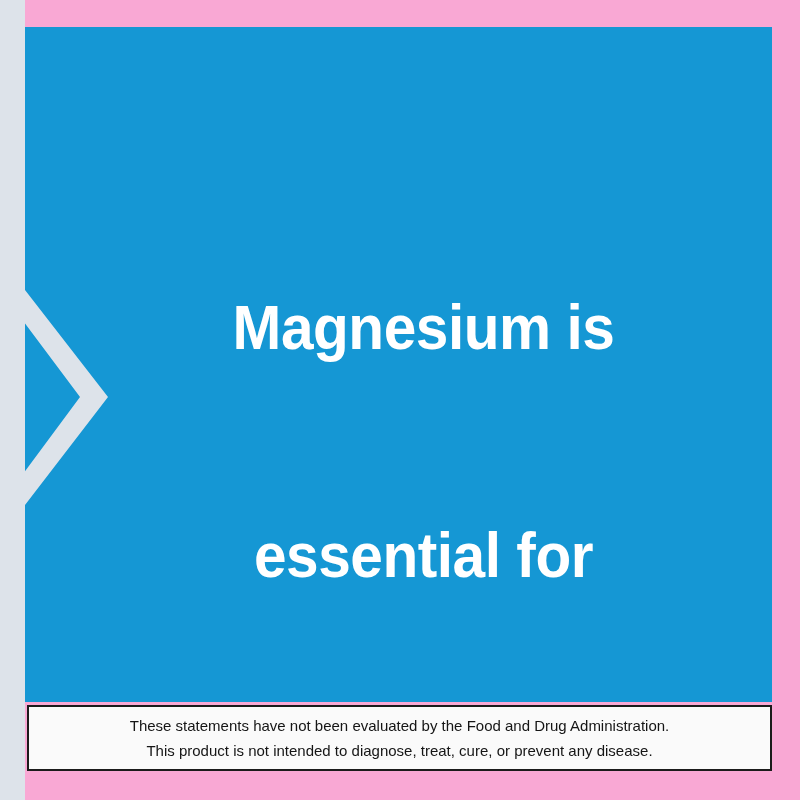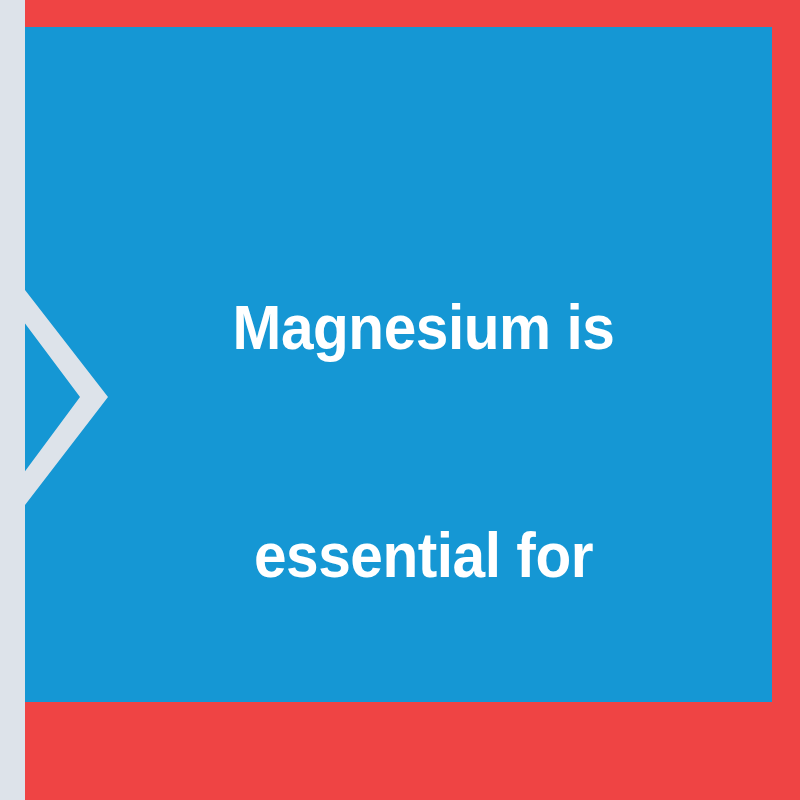--- a/index.html
+++ b/index.html
@@ -11,21 +11,21 @@
     height: 800px;
     background: #dee3ea;
     font-family: "Liberation Sans", sans-serif;
     overflow: hidden;
   }
 
   #canvas {
     position: relative;
     width: 800px;
     height: 800px;
-    background: #ef4444;
+    background: #f9a8d4;
   }
 
   
   #blue-panel {
     position: absolute;
     left: 25px;
     top: 27px;
     width: 747px;
     height: 675px;
     background: #1597d4;
@@ -110,14 +110,18 @@
 
   <svg id="chevron-graphic" viewBox="0 0 120 800" width="120" height="800" preserveAspectRatio="none">
 
     <path d="M 0 0 L 25 0 L 25 800 L 0 800 Z" fill="#dde3ea"></path>
 
     <path d="M 0 255 L 25 255 L 25 290 L 108 397 L 25 505 L 25 540 L 0 540 L 0 505 L 80 397 L 0 290 Z" fill="#dde3ea"></path>
 
     <path d="M 0 290 L 80 397 L 0 505 Z" fill="#1597d4" opacity="0"></path>
   </svg>
 
+  <div id="disclaimer-box">
+    <span class="disc-line">These statements have not been evaluated by the Food and Drug Administration.</span>
+    <span class="disc-line">This product is not intended to diagnose, treat, cure, or prevent any disease.</span>
+  </div>
 
 </div>
 
 </body></html>

